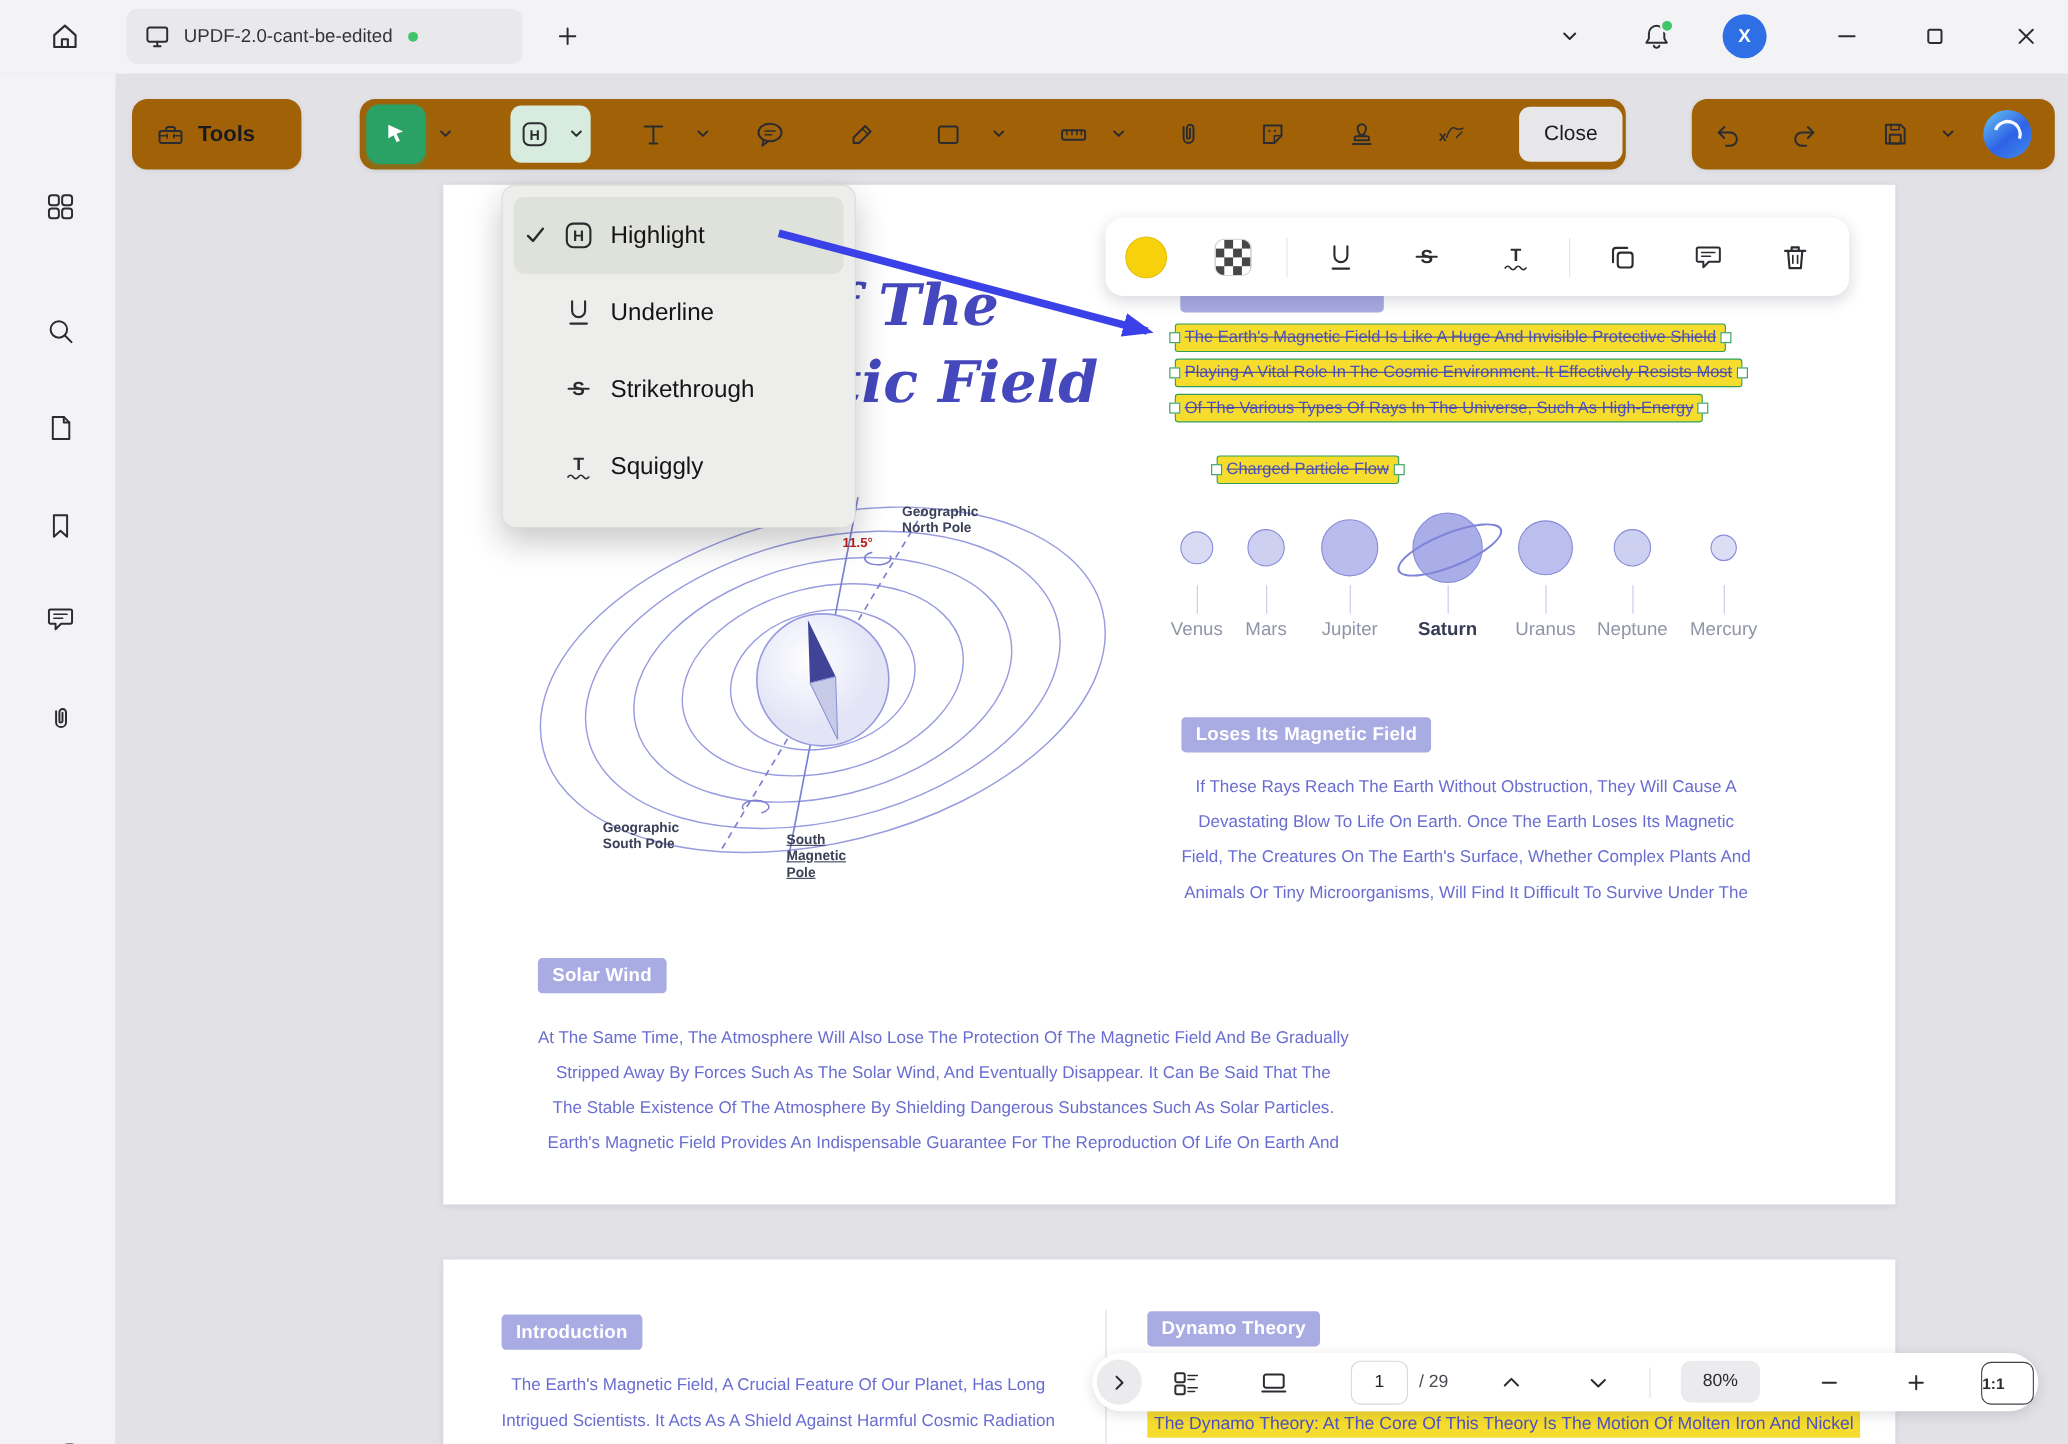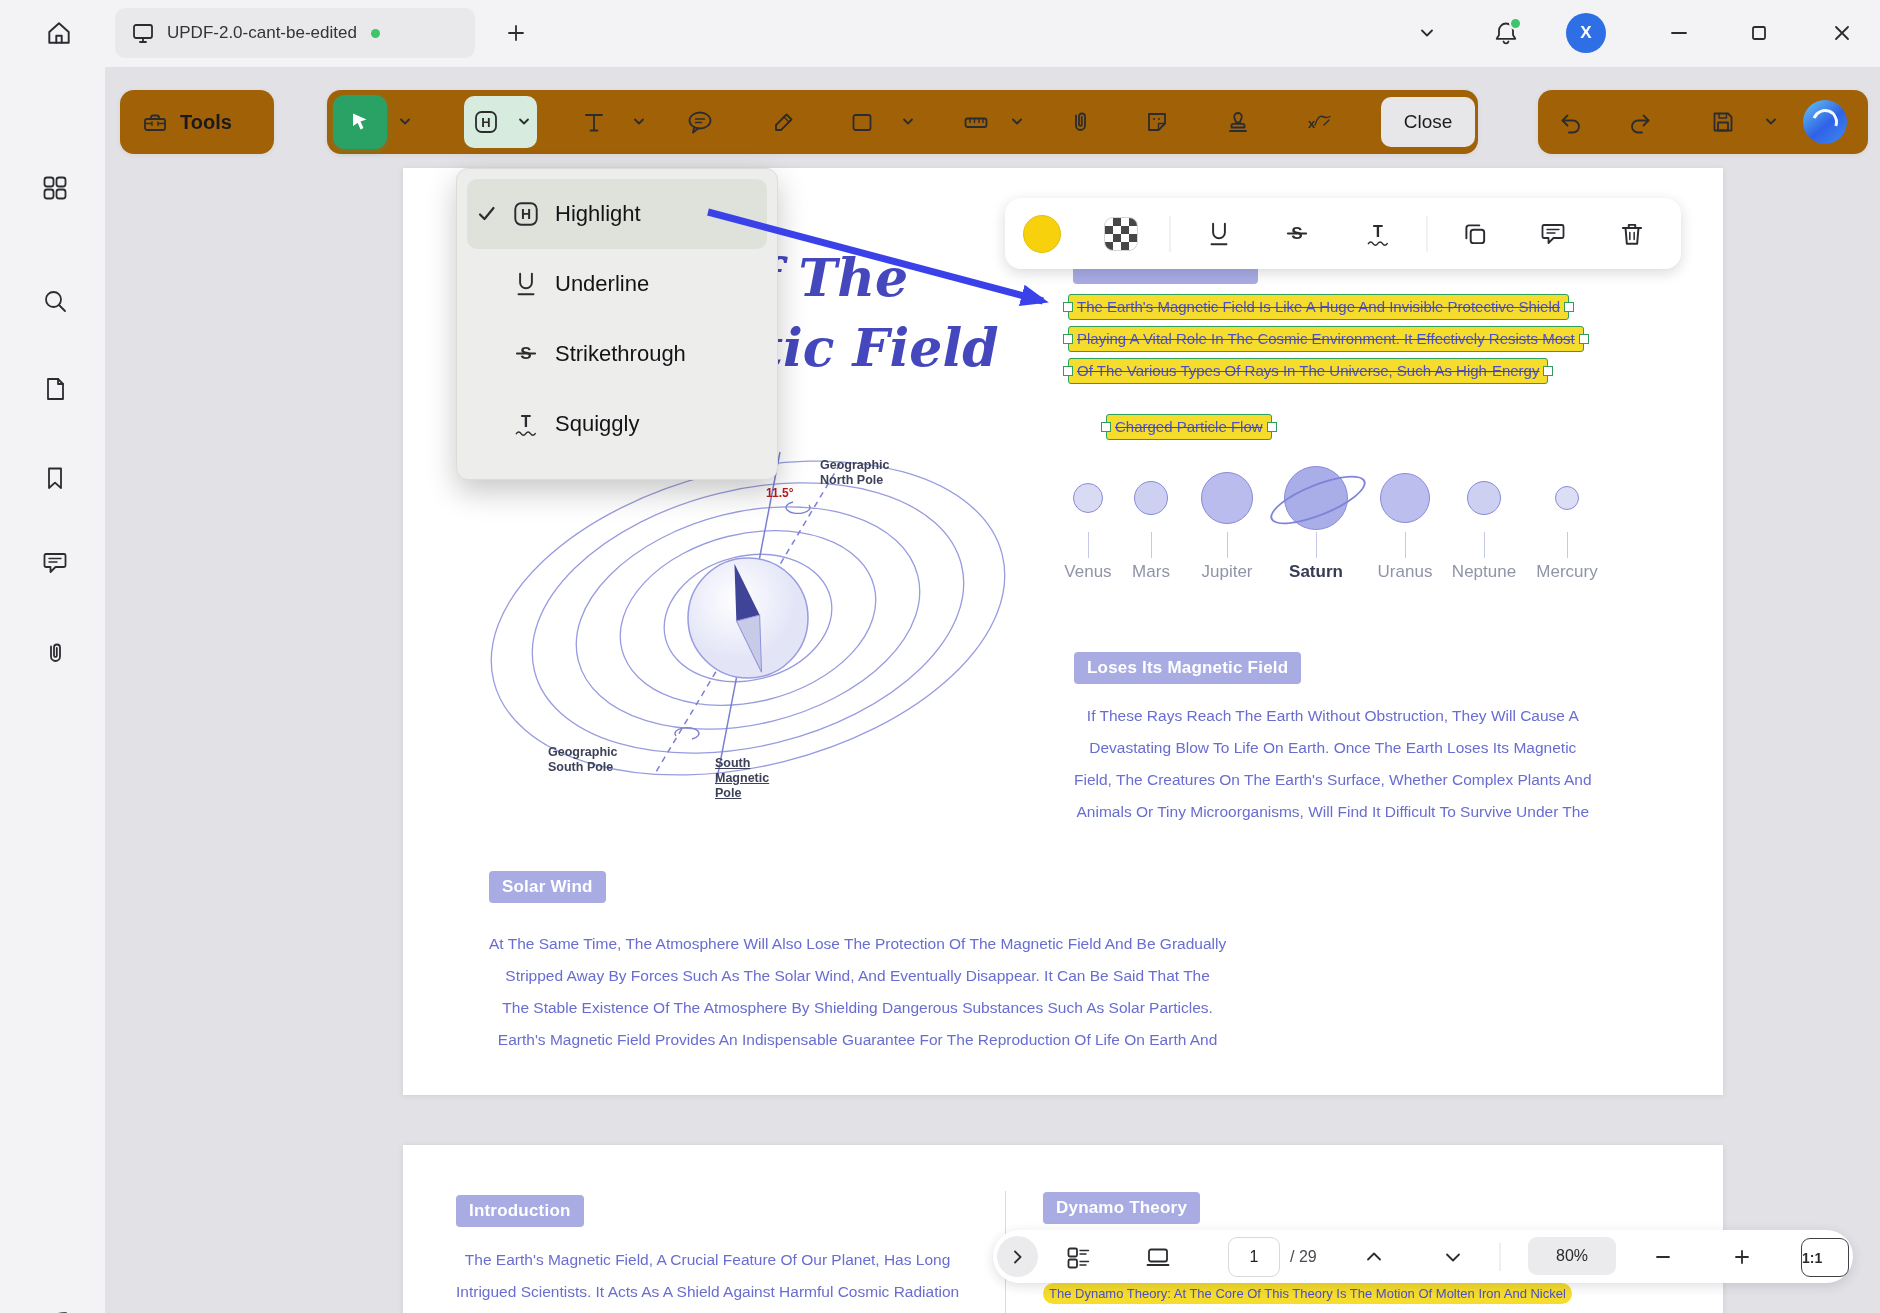--- a/index.html
+++ b/index.html
@@ -83,29 +83,29 @@
 
   
   .planets{position:absolute;left:657px;top:300px;width:560px;height:130px;}
   .planet-c{position:absolute;border-radius:50%;border:1.5px solid #878bd9;box-sizing:border-box;}
   .ring{position:absolute;border:2px solid #8084d8;border-radius:50%;transform:rotate(-22deg);}
   .ptick{position:absolute;width:1px;height:26px;top:64px;background:#c6c8e8;}
   .plabel{position:absolute;top:94px;width:90px;text-align:center;font-size:17px;color:#9094a8;white-space:nowrap;}
   .plabel.strong{color:#363c55;font-weight:bold;}
 
   .vdiv{position:absolute;width:1px;background:#dadae2;}
-  .dyn-line{position:absolute;white-space:nowrap;font-size:13px;color:#4e51c0;background:rgba(243,214,8,.85);padding:3px 6px;border-radius:11px;}
+  .dyn-line{position:absolute;white-space:nowrap;font-size:16px;color:#4e51c0;background:rgba(243,214,8,.85);padding:3px 6px;}
 
   
   .bottom-bar{position:absolute;left:993px;top:1230px;width:860px;height:53px;background:#fff;border-radius:27px;box-shadow:0 3px 12px rgba(25,25,50,.14);z-index:40;}
   .bb-btn{position:absolute;top:50%;transform:translate(-50%,-50%);display:flex;align-items:center;justify-content:center;}
   .bb-circle{position:absolute;left:4px;top:6px;width:41px;height:41px;border-radius:50%;background:#ebebee;display:flex;align-items:center;justify-content:center;}
   .page-box{position:absolute;left:235px;top:7px;width:50px;height:38px;border:1px solid #d8d8de;border-radius:9px;display:flex;align-items:center;justify-content:center;font-size:16px;color:#222;}
   .total-label{position:absolute;left:297px;top:0;height:53px;display:flex;align-items:center;font-size:16px;color:#4a4a52;}
-  .zoom-box{position:absolute;left:535px;top:7px;width:88px;height:38px;background:#ebebee;border-radius:9px;display:flex;align-items:center;justify-content:center;font-size:16px;color:#2a2a2e;}
+  .zoom-box{position:absolute;left:535px;top:7px;width:72px;height:38px;background:#ebebee;border-radius:9px;display:flex;align-items:center;justify-content:center;font-size:16px;color:#2a2a2e;}
   .fit-box{position:absolute;left:808px;top:8px;width:46px;height:37px;border:1.6px solid #3f4147;border-radius:9px;display:flex;align-items:center;justify-content:flex-start;font-size:14px;font-weight:bold;color:#2a2a2e;}
   .bb-div{position:absolute;top:50%;transform:translate(-50%,-50%);width:1px;height:28px;background:#e0e0e5;}
 </style>
 </head>
 <body>
 
 <div id="root">
 
   <div class="titlebar">
     <div class="home-btn">

